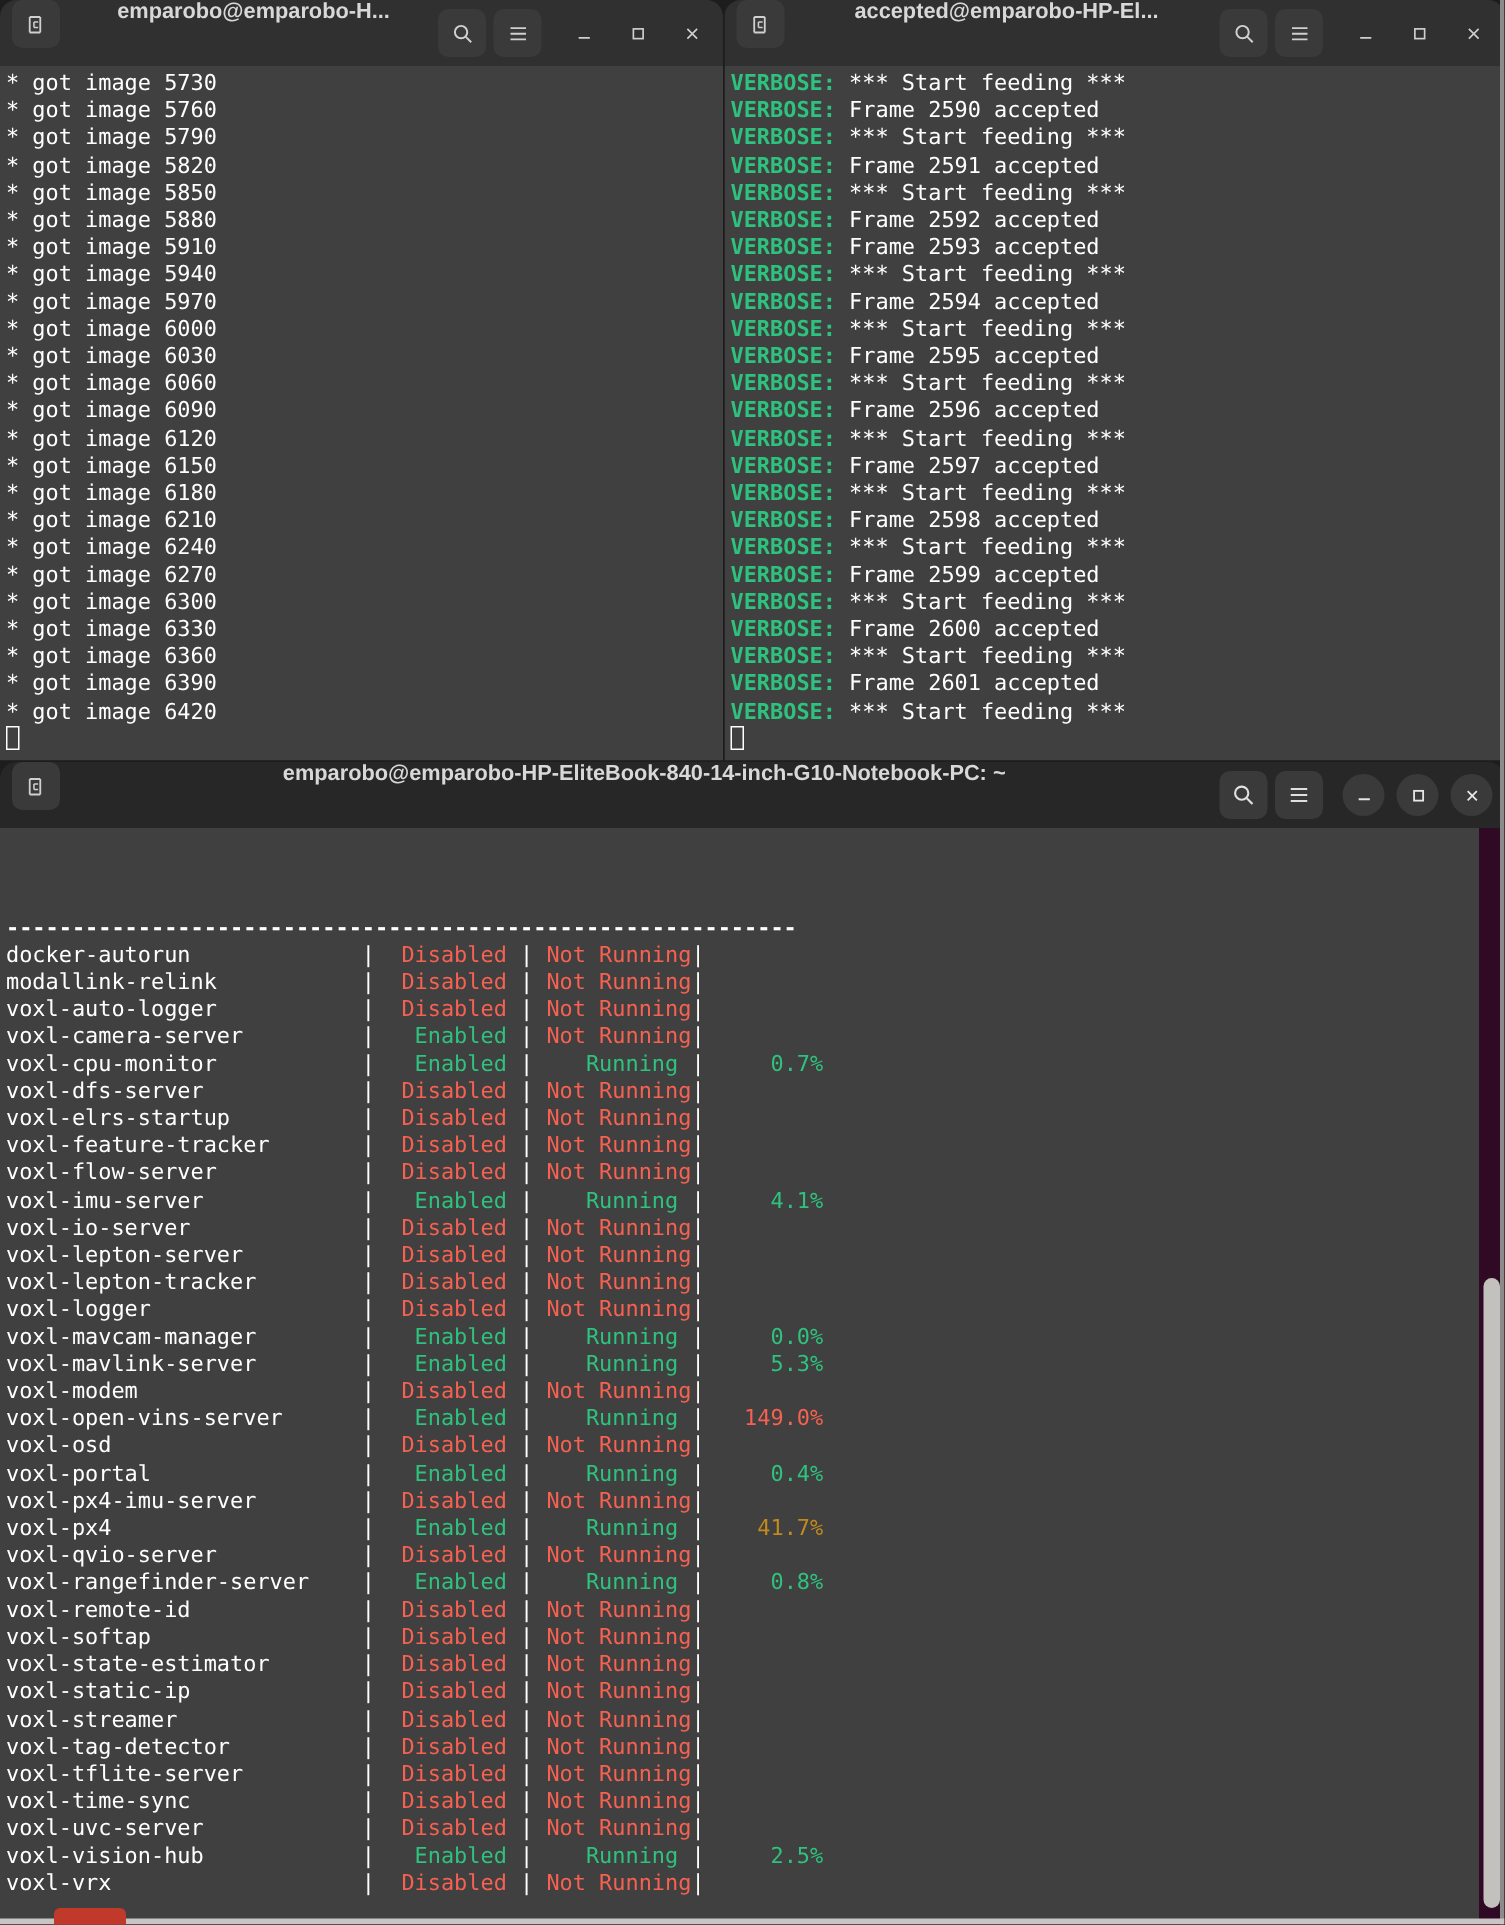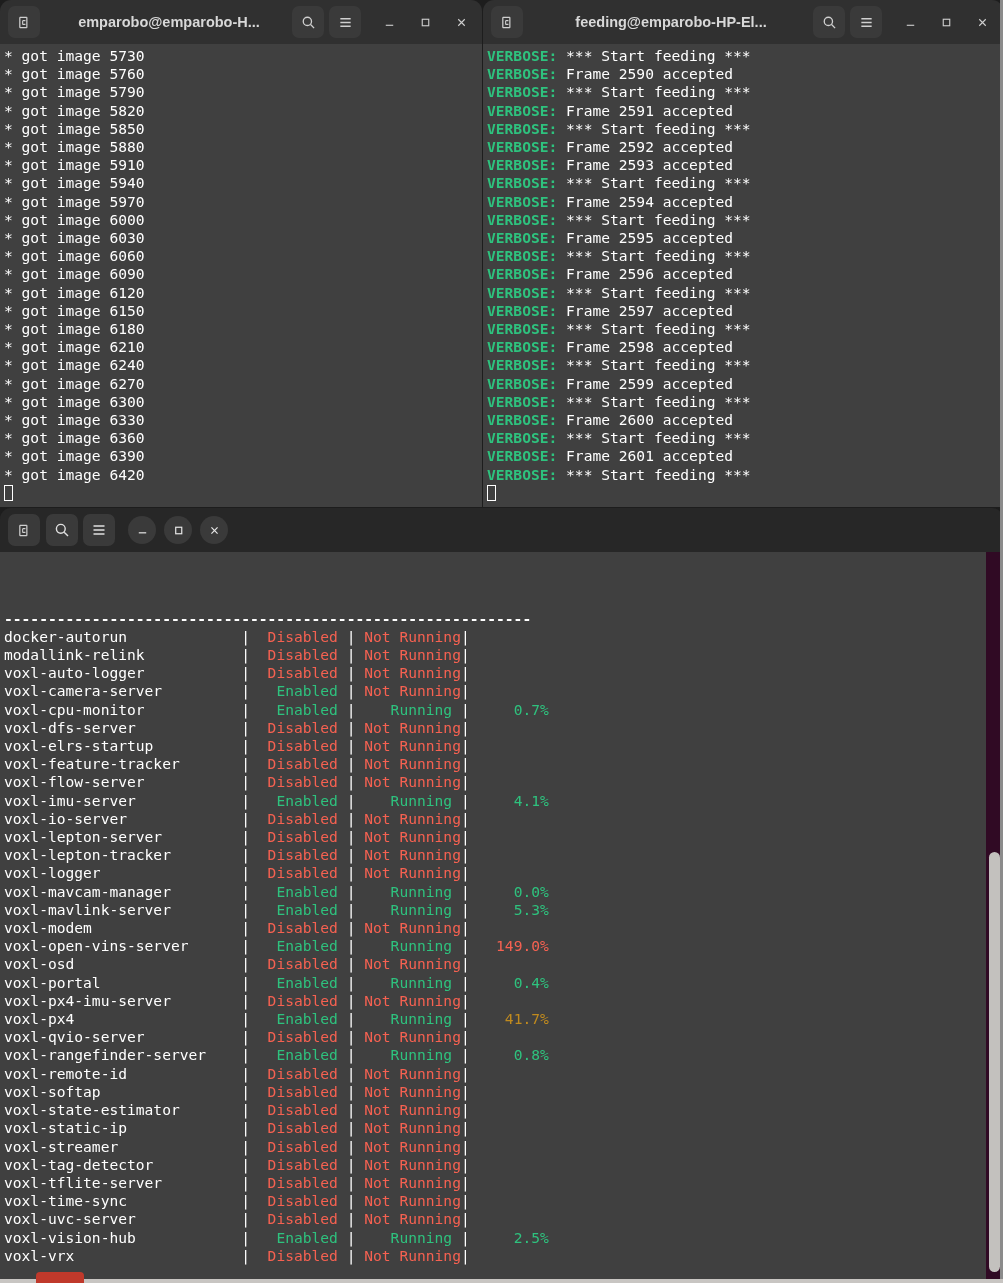--- a/index.html
+++ b/index.html
@@ -9,21 +9,21 @@
     font-family: "DejaVu Sans Mono", monospace;
     overflow: hidden;
   }
   body { position: relative; }
 
   
   .win { position: absolute; overflow: hidden; }
   .titlebar {
     height: 44px;
     background: #303030;
-    display: flex; align-items: center;
+    display: flex; 
     padding: 0 8px;
     border-top-left-radius: 11px;
     border-top-right-radius: 11px;
     position: relative;
   }
   .titlebar.focused { background: #272727; }
   .tb-btn {
     width: 32px; height: 32px;
     border-radius: 7px;
     background: #3a3a3a;
@@ -168,21 +168,21 @@
 
 <div class="win" id="win-right">
   <div class="titlebar">
     <div class="tb-btn">
       <svg class="ic" width="15" height="15" viewBox="0 0 16 16" fill="none" stroke="#d0d0d0" stroke-width="1.3">
         <path d="M3 2.5h7.5M3 2.5v11M3 13.5h7.5"></path>
           <path d="M10.5 2.5v11"></path>
         <path d="M6 6v4M6 6h3M6 10h3" stroke-width="1.1"></path>
       </svg>
     </div>
-    <div class="tb-title">feeding@emparobo-HP-El...</div>
+    <div class="tb-title">accepted@emparobo-HP-El...</div>
     <div class="tb-right">
       <div class="tb-btn">
         <svg class="ic" width="15" height="15" viewBox="0 0 16 16" fill="none" stroke="#d0d0d0" stroke-width="1.4">
           <circle cx="6.8" cy="6.8" r="4.4"></circle>
             <path d="M10.2 10.2L14 14"></path>
         </svg>
       </div>
       <div class="tb-btn">
         <svg class="ic" width="15" height="15" viewBox="0 0 16 16" stroke="#d0d0d0" stroke-width="1.4">
           <path d="M2.5 4h11M2.5 8h11M2.5 12h11"></path>
@@ -210,20 +210,21 @@
 
 <div class="win" id="win-bottom">
   <div class="titlebar focused">
     <div class="tb-btn">
       <svg class="ic" width="15" height="15" viewBox="0 0 16 16" fill="none" stroke="#d0d0d0" stroke-width="1.3">
         <path d="M3 2.5h7.5M3 2.5v11M3 13.5h7.5"></path>
           <path d="M10.5 2.5v11"></path>
         <path d="M6 6v4M6 6h3M6 10h3" stroke-width="1.1"></path>
       </svg>
     </div>
+    <div class="tb-title">emparobo@emparobo-HP-EliteBook-840-14-inch-G10-Notebook-PC: ~</div>
     <div class="tb-right">
       <div class="tb-btn">
         <svg class="ic" width="16" height="16" viewBox="0 0 16 16" fill="none" stroke="#e0e0e0" stroke-width="1.4">
           <circle cx="6.8" cy="6.8" r="4.4"></circle>
             <path d="M10.2 10.2L14 14"></path>
         </svg>
       </div>
       <div class="tb-btn">
         <svg class="ic" width="16" height="16" viewBox="0 0 16 16" stroke="#e0e0e0" stroke-width="1.4">
           <path d="M2.5 4h11M2.5 8h11M2.5 12h11"></path>

